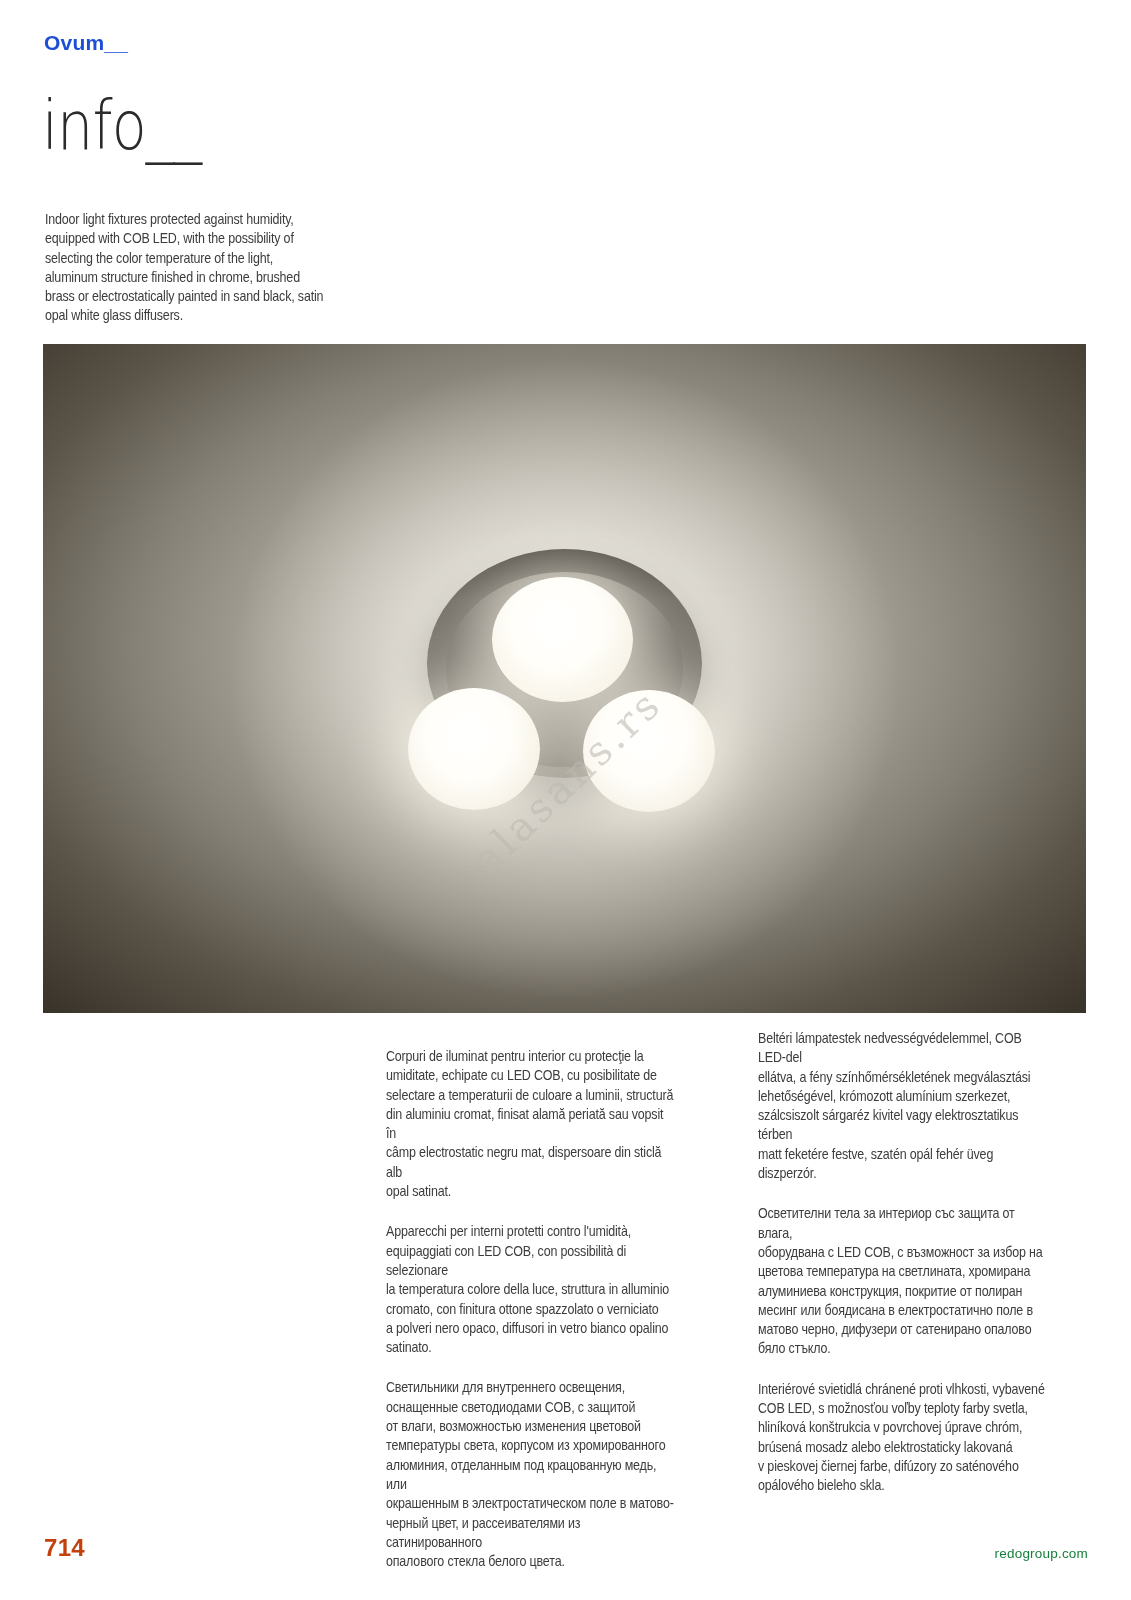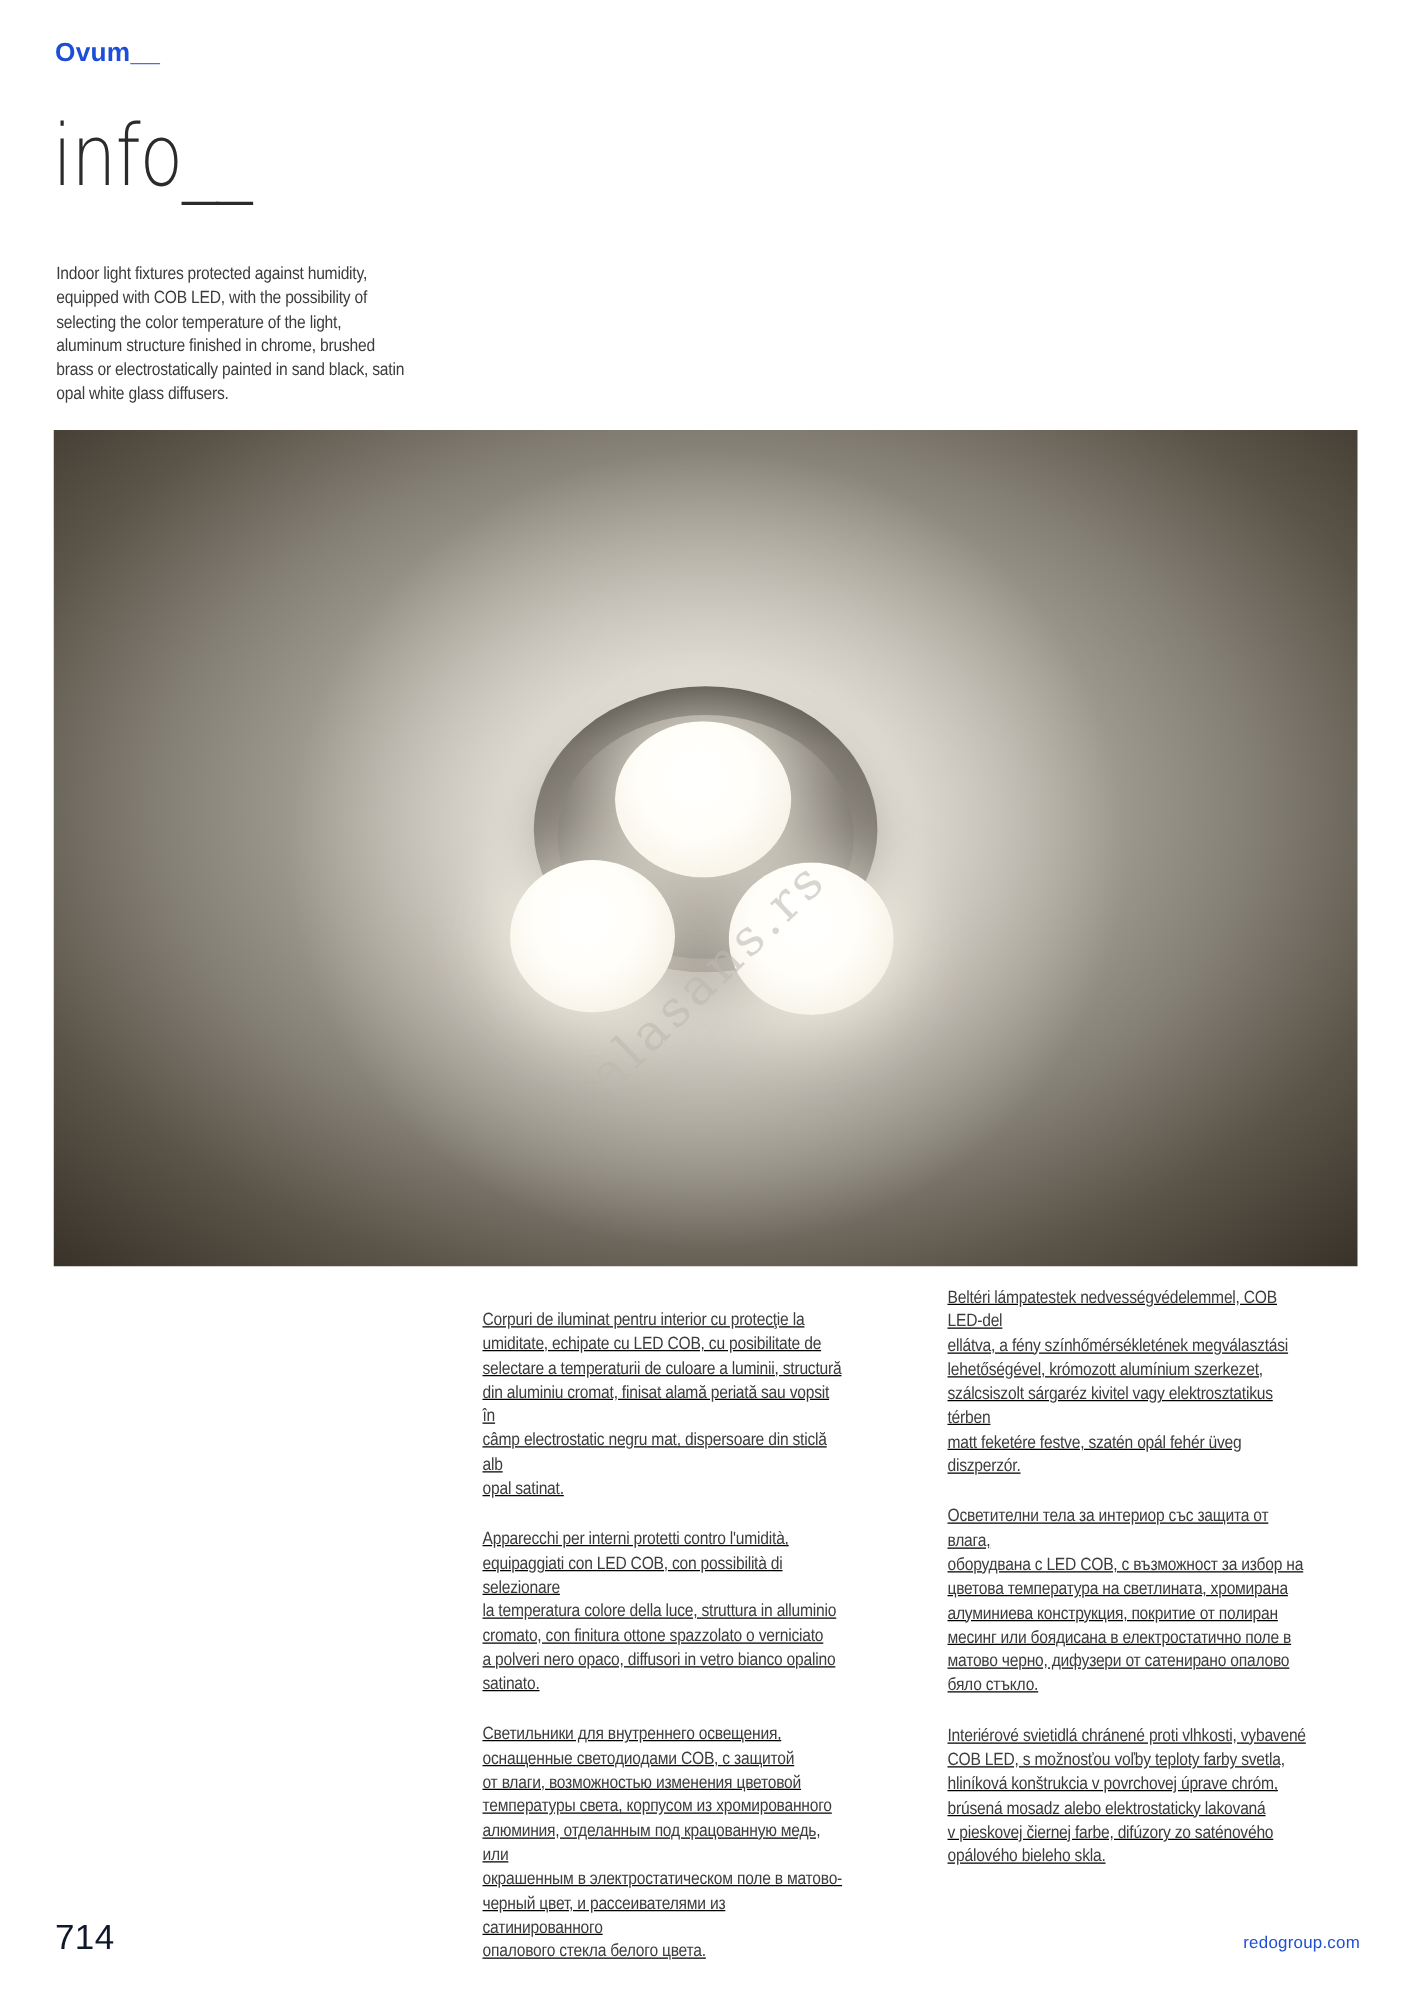--- a/index.html
+++ b/index.html
@@ -64,37 +64,37 @@
   .sphere-right{left:540px;top:346px;width:132px;height:122px;}
   .watermark{
     position:absolute;left:524px;top:437px;width:0;height:0;
     display:flex;align-items:center;justify-content:center;
     font-family:"DejaVu Serif", serif;
     font-size:40px;letter-spacing:4px;color:rgba(188,184,176,.58);
     transform:rotate(-44deg);white-space:nowrap;
   }
 
   
-  .col{position:absolute;width:330px;text-decoration:underline;}
+  .col{position:absolute;width:330px;}
   .col-left{left:386px;top:1047px;}
   .col-right{left:758px;top:1029px;}
   .col p{
     margin:0 0 21px 0;
     font-size:14.2px;line-height:19.3px;letter-spacing:-.2px;color:#3c3c3c;
     white-space:pre-line;transform:scaleX(.88);transform-origin:0 0;
   }
 
   
   .page-number{
     position:absolute;left:44px;top:1534px;
-    font-size:28px;font-weight:400;color:#0f172a;letter-spacing:.3px;
+    font-size:24px;font-weight:700;color:#c2410c;letter-spacing:.3px;
   }
   .website{
     position:absolute;right:43px;top:1546px;
-    font-size:13.5px;color:#1d4ed8;letter-spacing:.2px;text-decoration:none;
+    font-size:13.5px;color:#15803d;letter-spacing:.2px;text-decoration:none;
   }
 </style>
 </head>
 <body>
 
 <div class="page">
 
   <div class="brand">Ovum__</div>
 
   <h1 class="title">info__</h1>

